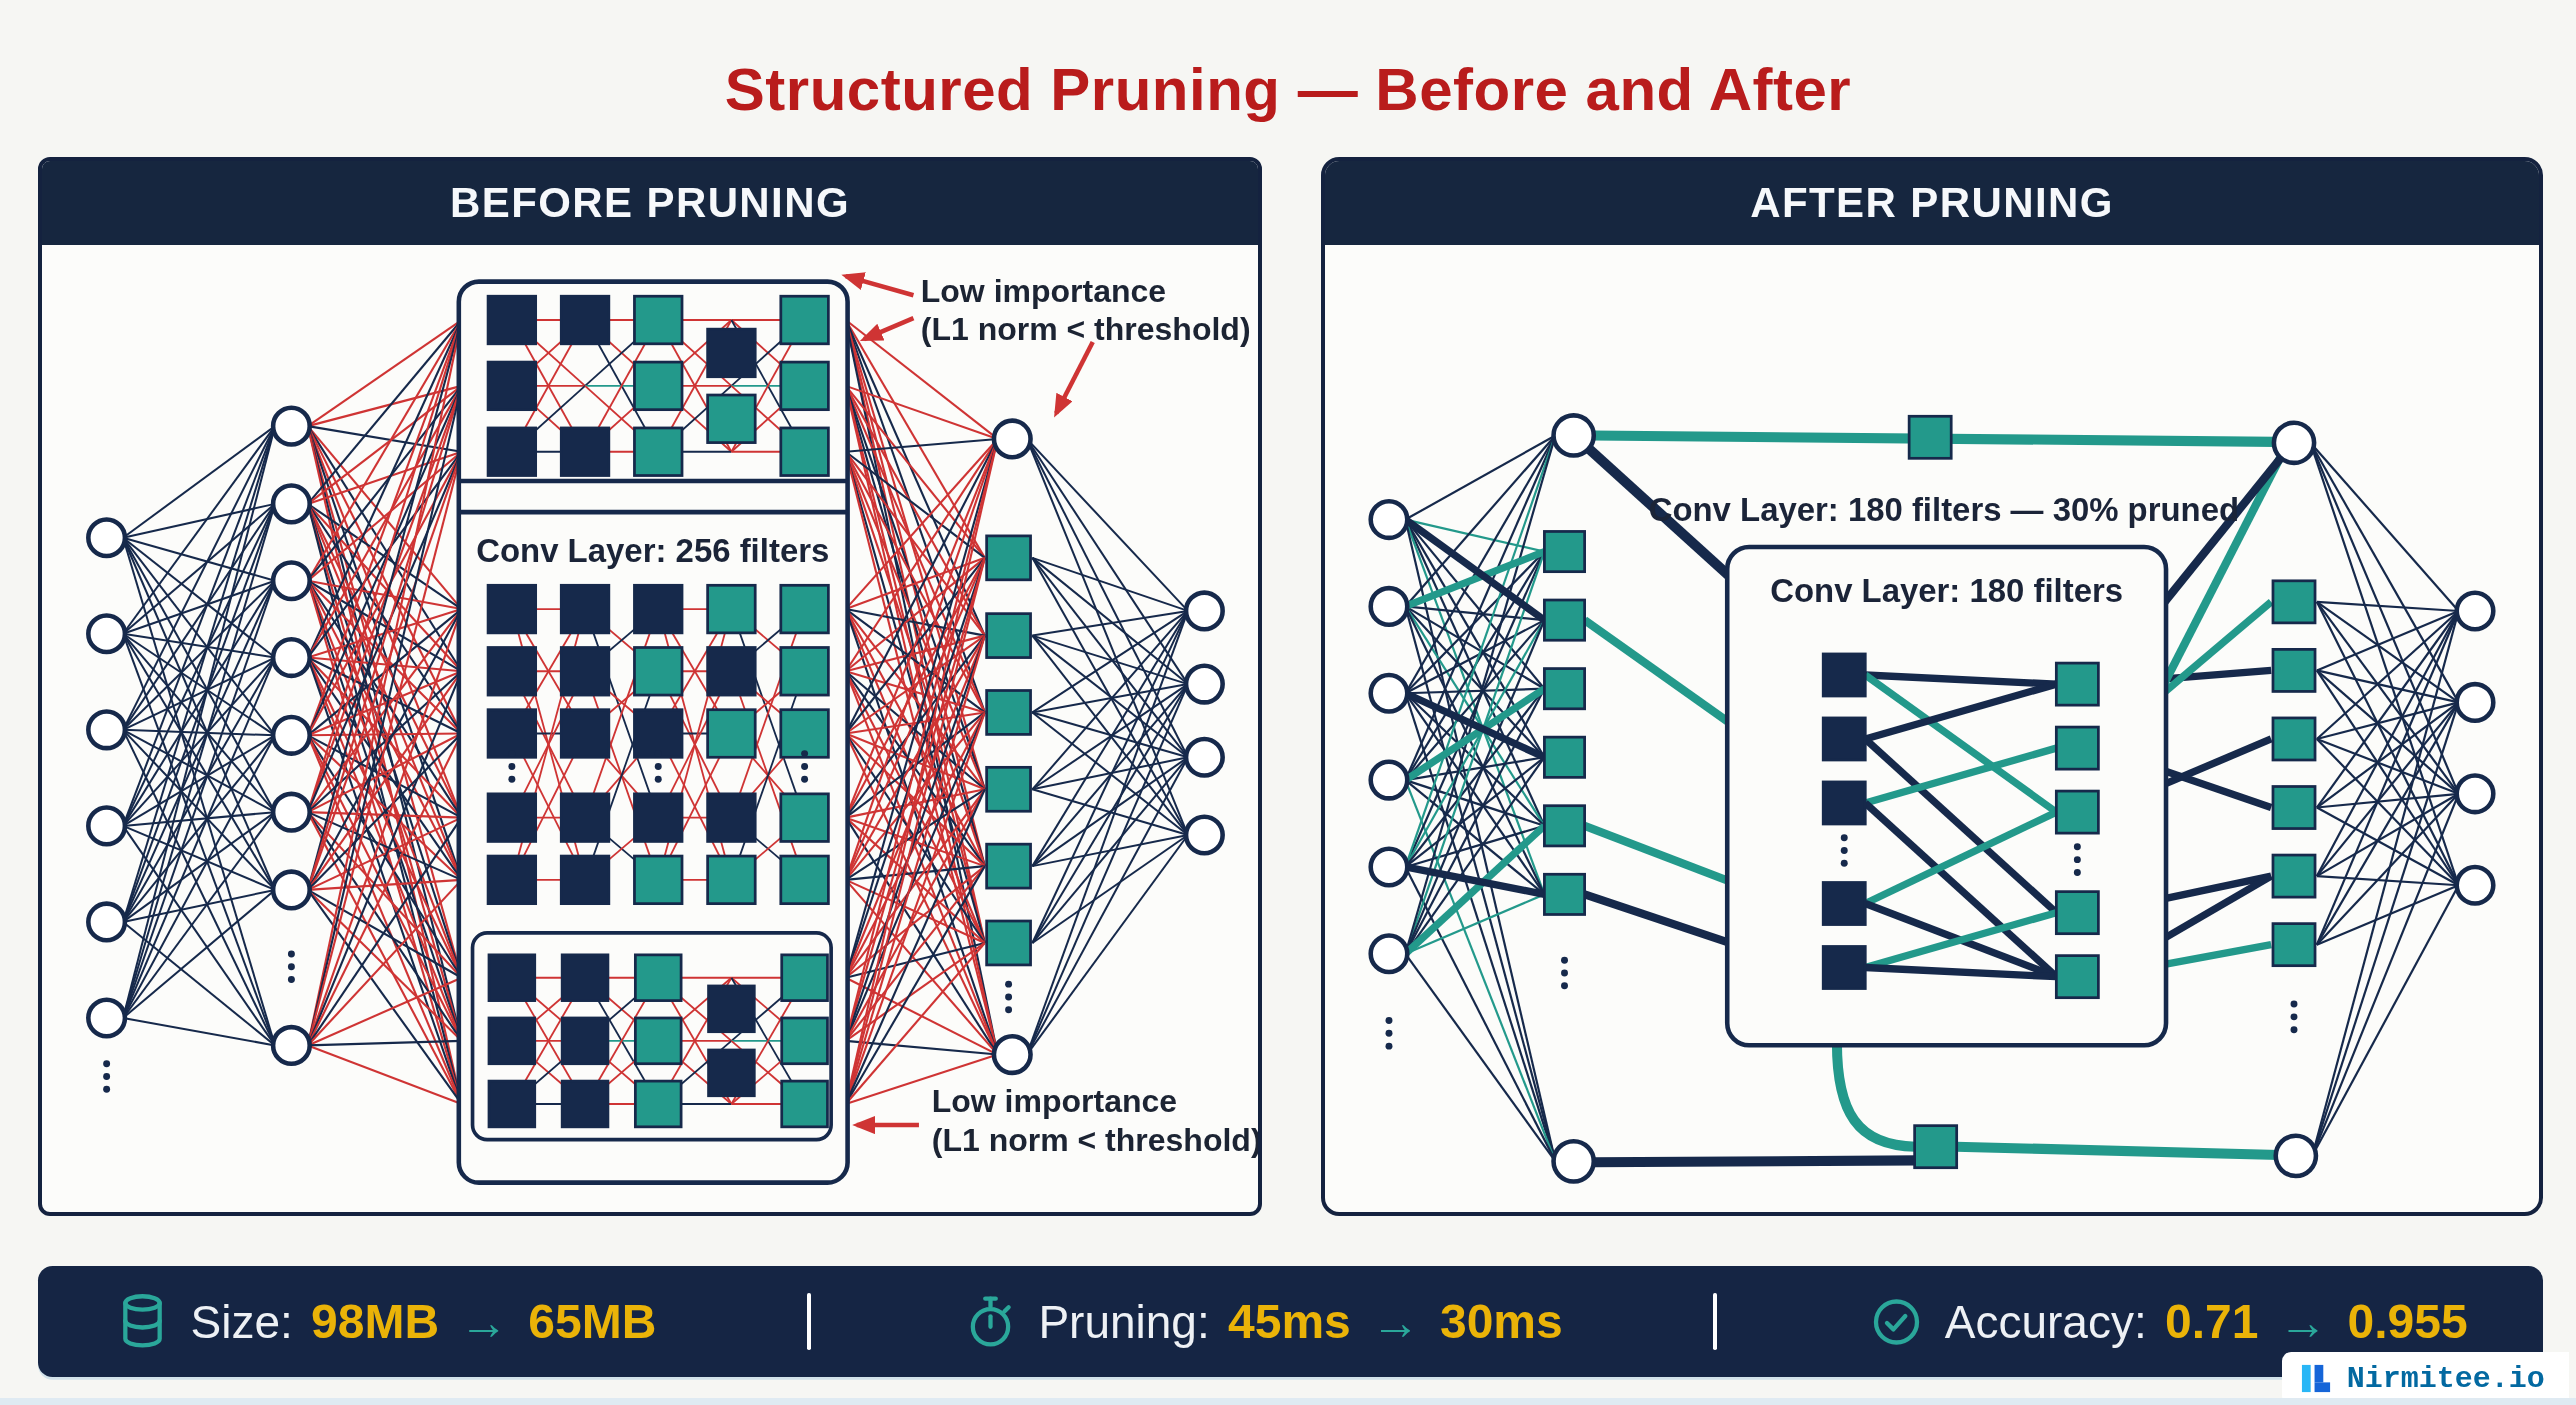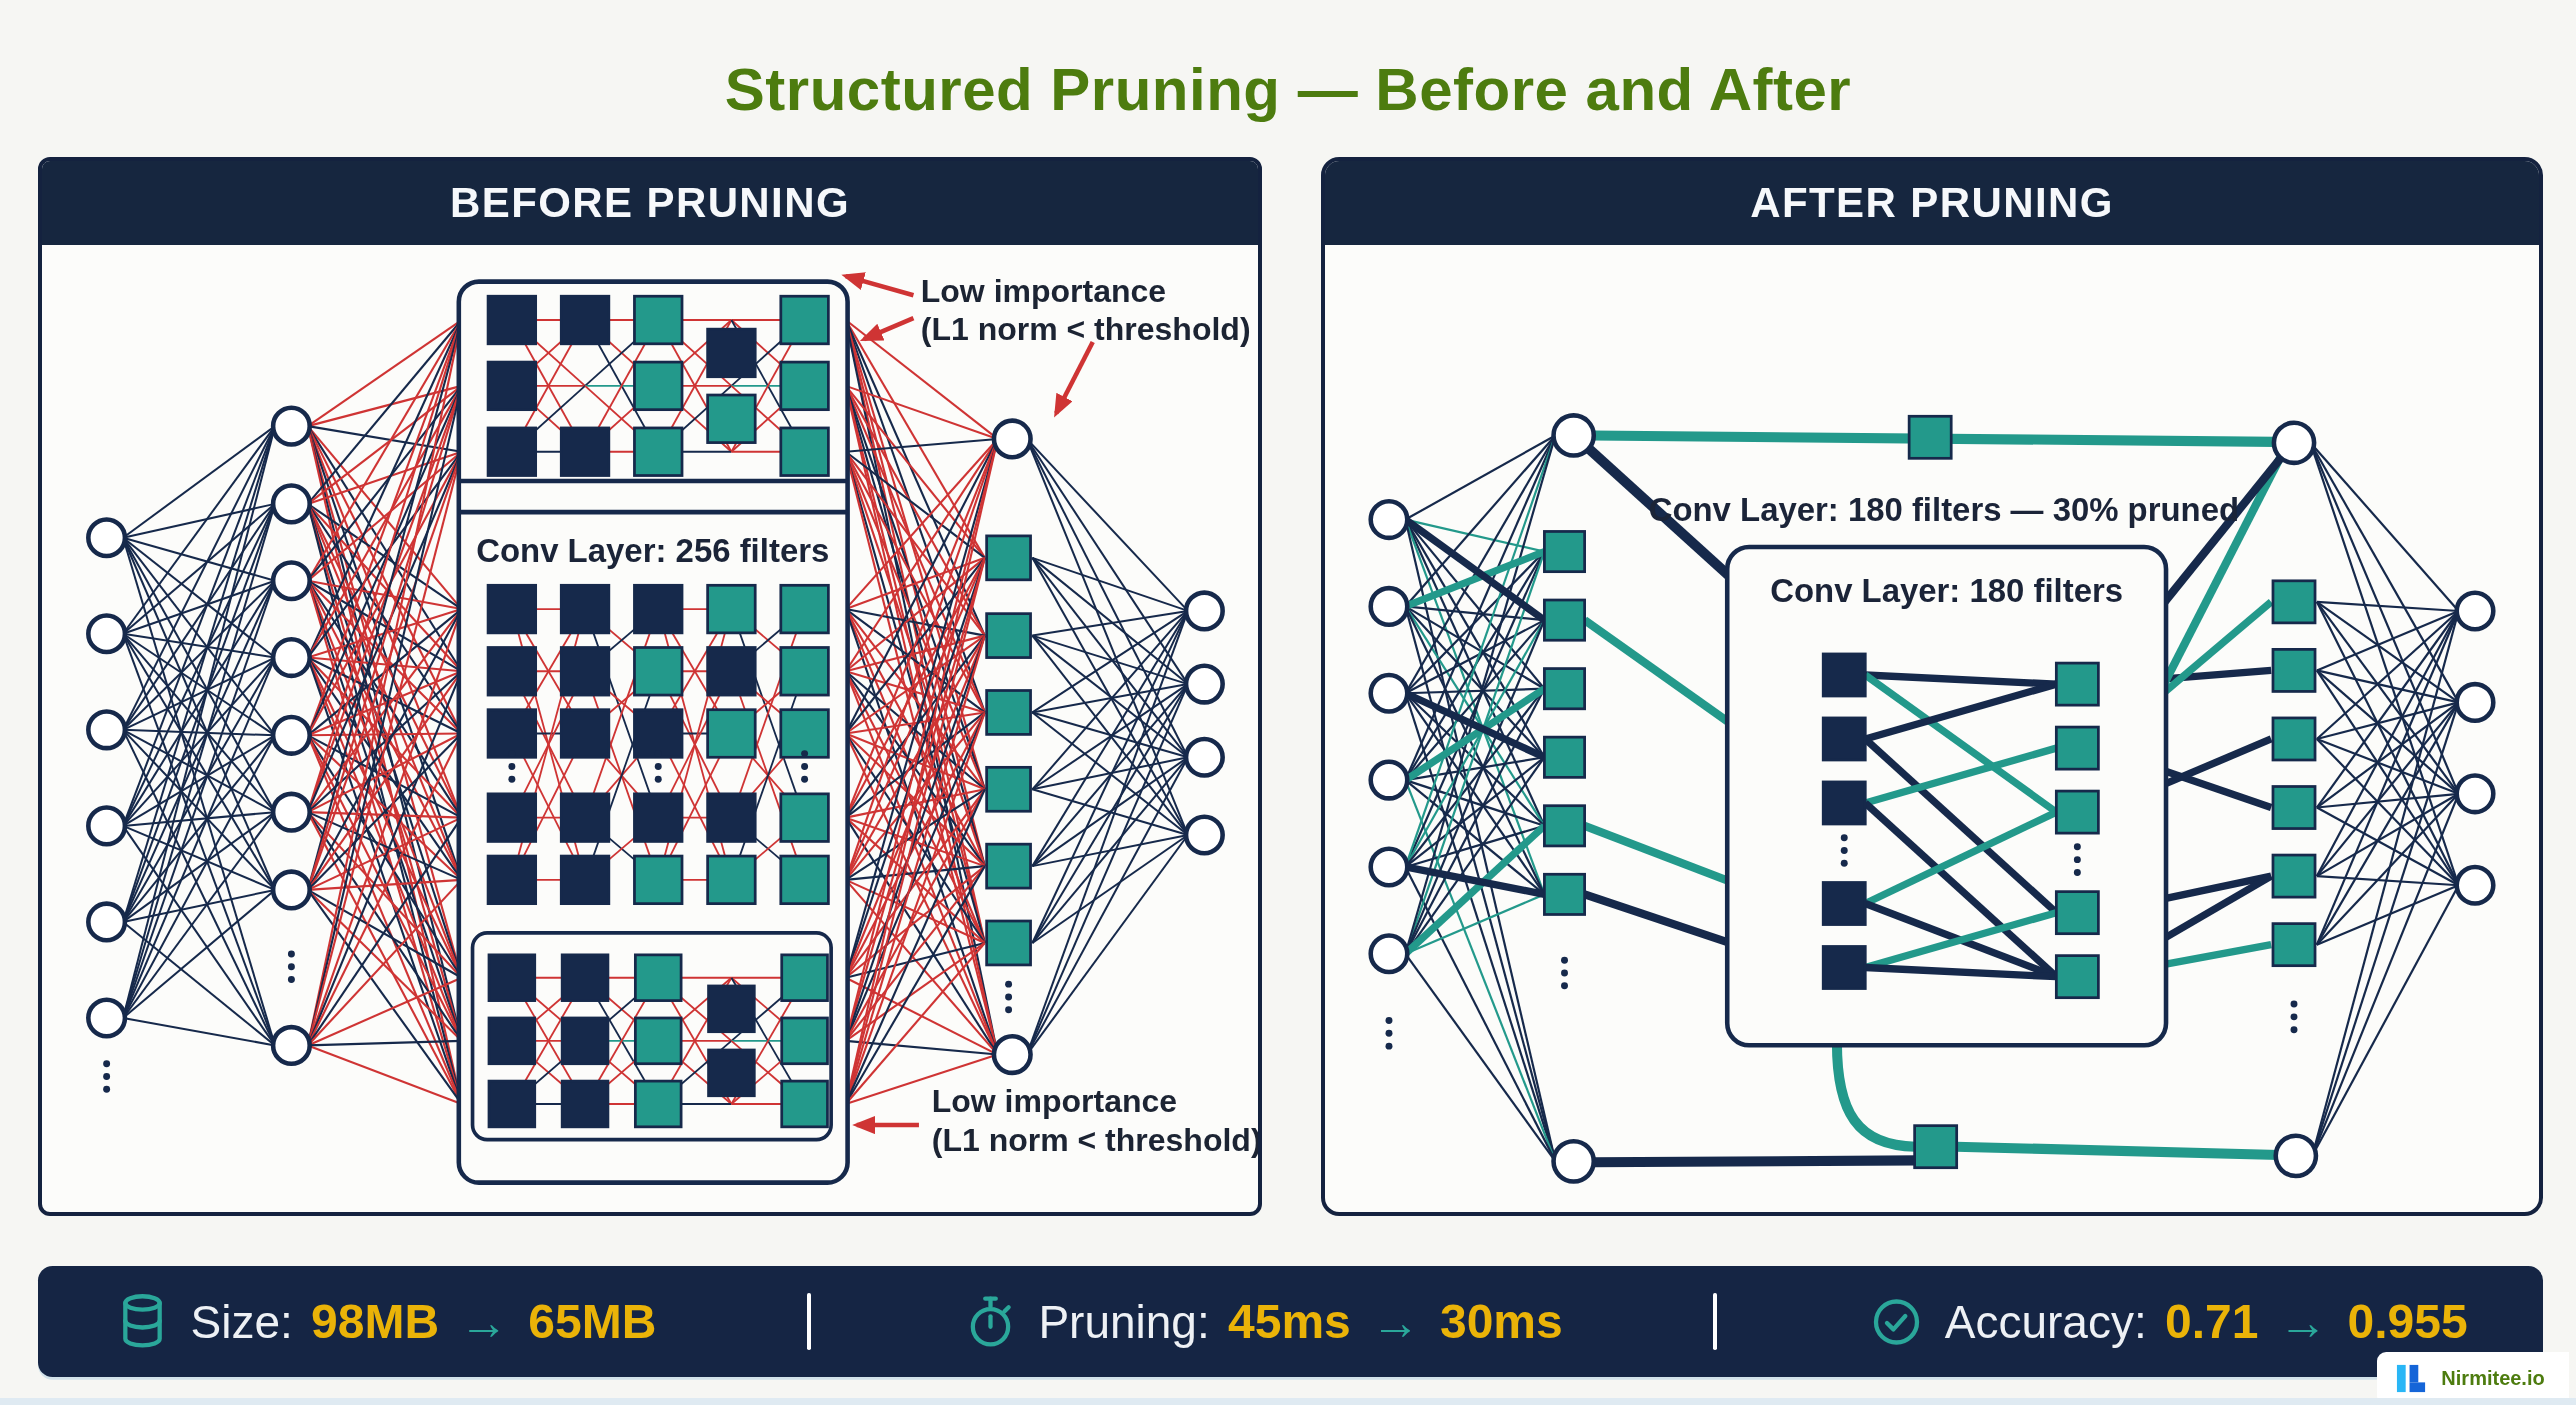--- a/index.html
+++ b/index.html
@@ -1,41 +1,41 @@
 <!DOCTYPE html>
 <html style="font-size:14.6px"><head>
 <meta charset="utf-8">
 <style>
   html,body{margin:0;padding:0;background:#eef0f2;}
   .stage{position:relative;width:2576px;height:1405px;background:#f6f6f3;
          font-family:"Liberation Sans",sans-serif;overflow:hidden;}
   .main-title{position:absolute;left:0;top:14.6px;width:100%;text-align:center;
 ifndef    margin:0;}
-  .main-title{font-size:60px;font-weight:700;color:#4d7c0f;letter-spacing:0.5px;}
+  .main-title{font-size:60px;font-weight:700;color:#b91c1c;letter-spacing:0.5px;}
   .panel{position:absolute;top:157px;height:1059px;border:4.6px solid #14223f;
          border-radius:18.3px;background:#fcfcfa;box-sizing:border-box;overflow:hidden;}
   .panel.before{left:38px;width:1224px;border-radius:12px;}
   .panel.after{left:1321px;width:1222px;}
   .panel-header{height:84px;background:#16263f;color:#f6f8fb;display:flex;
         align-items:center;justify-content:center;font-size:42px;font-weight:700;
         letter-spacing:1.4px;}
   .panel-svg{display:block;width:100%;height:966px;}
   .stats-bar{position:absolute;left:38px;top:1266px;width:2505px;height:111px;
         background:#152544;border-radius:14.6px;display:flex;align-items:center;
         justify-content:space-around;box-shadow:0 2.7px 0 rgba(180,210,225,.55);}
   .stat-group{display:flex;align-items:center;gap:18.3px;}
   .stat-icon{width:59px;height:62px;flex:0 0 auto;}
   .stat-label{font-size:46px;font-weight:400;color:#eef1f5;}
   .stat-value{font-size:48px;font-weight:700;color:#eab308;}
   .stat-arrow{font-size:49px;font-weight:700;color:#2aa79a;padding:0 1.8px;}
   .stat-divider{width:3.7px;height:57px;background:#ffffff;border-radius:1.8px;}
   .logo-chip{position:absolute;right:7.3px;top:1352px;height:53px;background:#ffffff;
         border-radius:9.1px 0 0 9.1px;display:flex;align-items:center;gap:12.8px;
         padding:0 24px 0 16.5px;}
-  .logo-text{font-size:20px;font-weight:700;color:#4d7c0f;}
+  .logo-text{font-size:30px;font-weight:700;color:#0369a1;font-family:Liberation Mono, monospace;}
   .bottom-strip{position:absolute;left:0;right:0;bottom:0;height:7.3px;background:#dfeaf2;}
   svg text{font-family:"Liberation Sans",sans-serif;}
   .conv-label{font-size:36px;font-weight:700;fill:#1b2438;}
   .anno{font-size:35px;font-weight:600;fill:#1c2433;}
 </style>
 </head>
 <body>
 
 <div class="stage">
 

